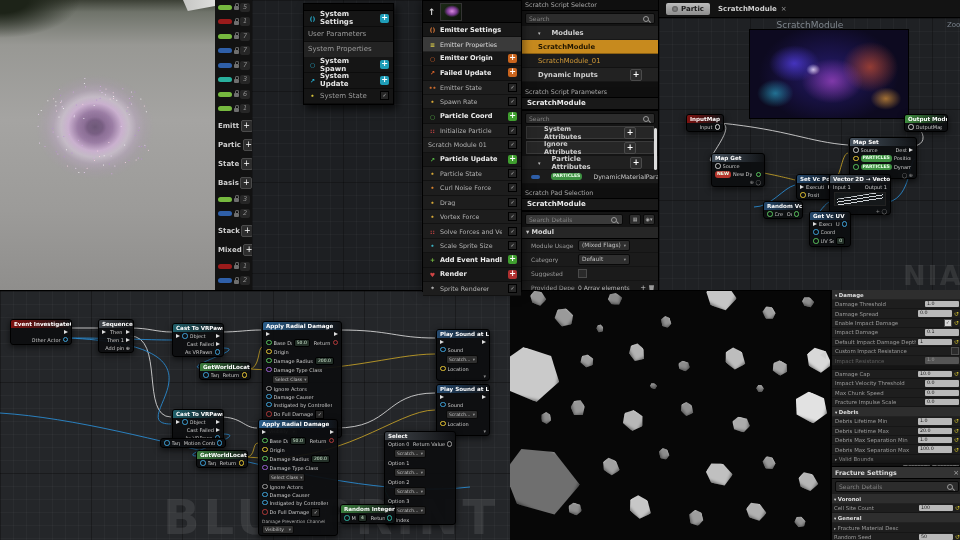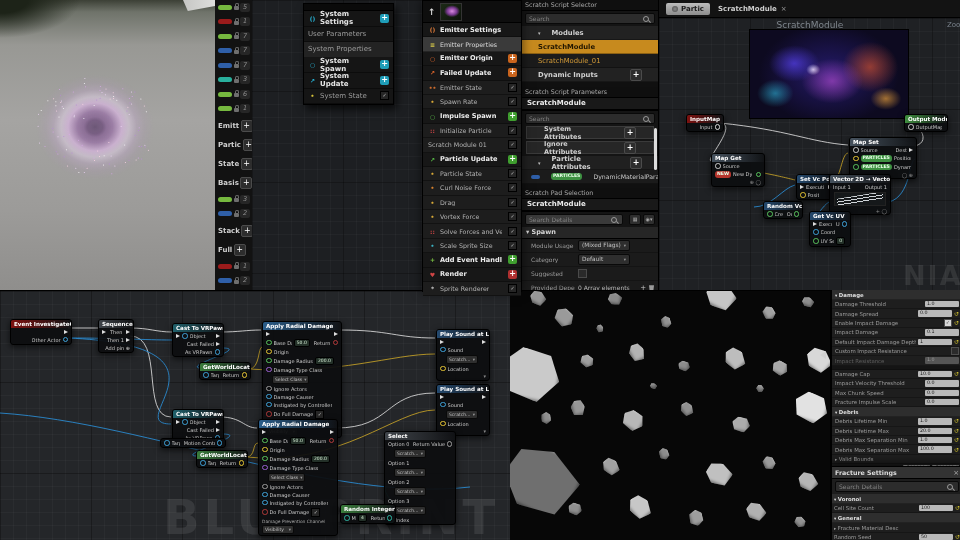--- a/index.html
+++ b/index.html
@@ -262,21 +262,21 @@
       </div>
 
       <div class="srow hdr">
 
         <span class="slabel">Stack</span>
         <span class="plusbox dark">+</span>
       </div>
 
       <div class="srow hdr">
 
-        <span class="slabel">Full</span>
+        <span class="slabel">Mixed</span>
         <span class="plusbox dark">+</span>
       </div>
 
       <div class="srow">
         <span class="pill" style="background: rgb(155, 27, 27);"></span>
         <i class="lock"></i>
         <span class="numbox">1</span>
 
       </div>
 
@@ -390,21 +390,21 @@
         <div class="emrow">
           <span class="picon" style="color: rgb(216, 169, 55);">•</span>
           <span class="plabel">Spawn Rate</span>
           <span class="sp"></span>
 
           <span class="chk">✓</span>
         </div>
 
         <div class="emrow bold">
           <span class="picon" style="color: rgb(88, 185, 71);">○</span>
-          <span class="plabel">Impulse Spawn</span>
+          <span class="plabel">Particle Coord</span>
           <span class="sp"></span>
           <span class="plusbox" style="background: rgb(63, 158, 47);">+</span>
 
         </div>
 
         <div class="emrow">
           <span class="picon" style="color: rgb(208, 69, 69);">::</span>
           <span class="plabel">Initialize Particle</span>
           <span class="sp"></span>
 
@@ -584,21 +584,21 @@
     <div class="ptitle">Scratch Pad Selection</div>
     <div class="module-name">ScratchModule</div>
     <div style="display:flex;align-items:center;gap:2px;padding-right:4px">
       <div class="search lite" style="flex:1">
         <span>Search Details</span>
         <span class="mag"></span>
       </div>
       <span class="icbtn">▦</span>
       <span class="icbtn">◉▾</span>
     </div>
-    <div class="secbar">▾ <span>Spawn</span></div>
+    <div class="secbar">▾ <span>Modul</span></div>
     <div>
 
         <div class="frow">
           <span class="flabel">Module Usage Bi</span>
           <span class="dd">
             <span>(Mixed Flags)</span>
             <span class="caret">▾</span>
           </span>
 
         </div>

